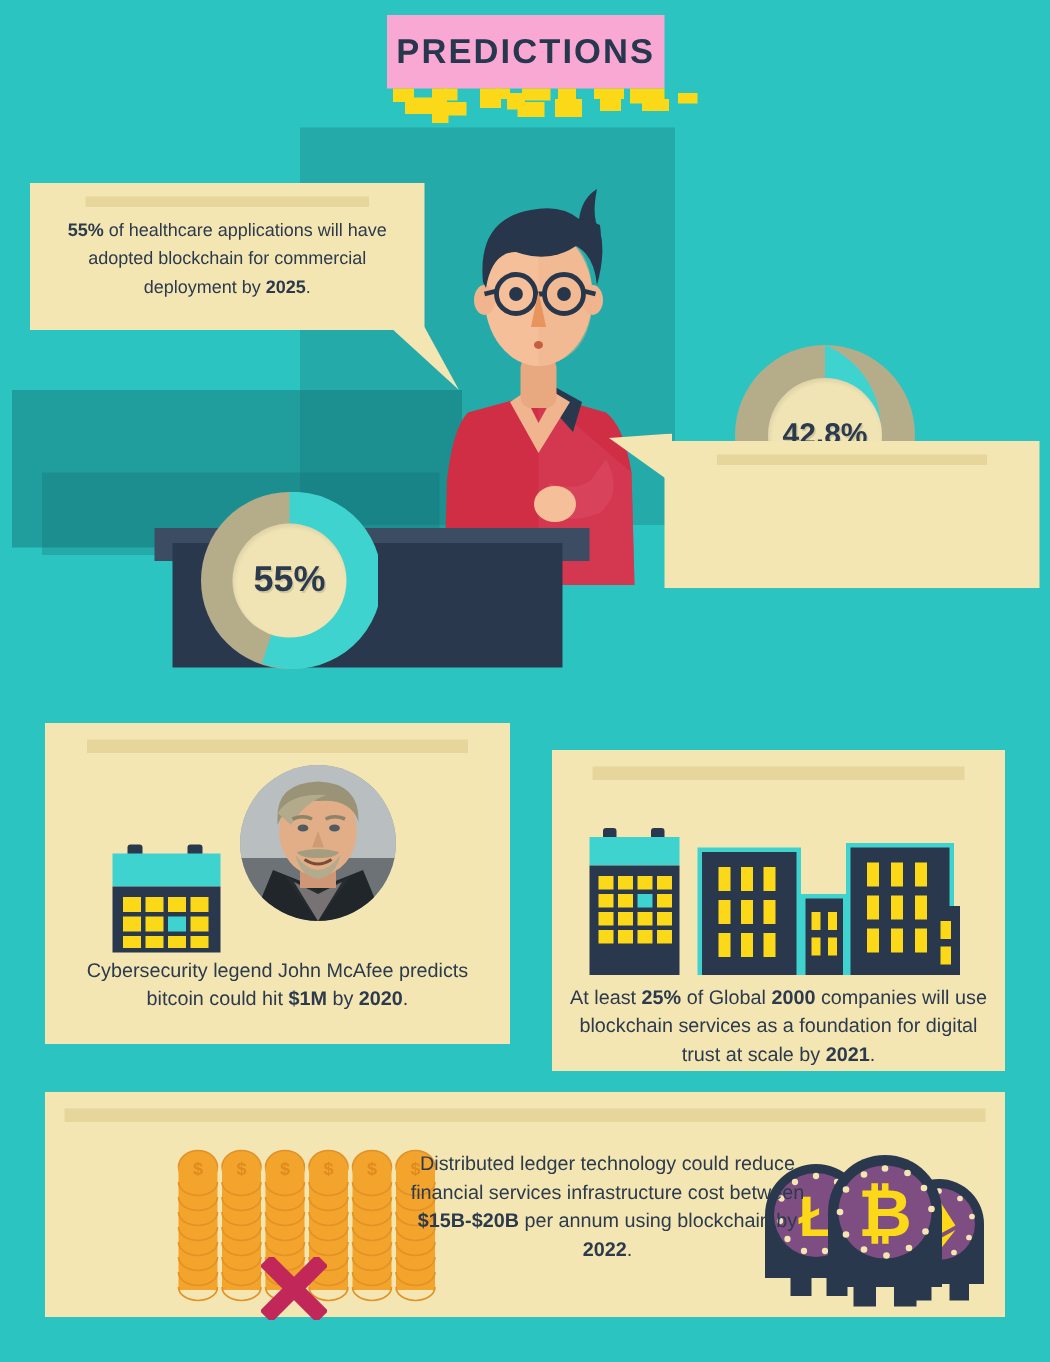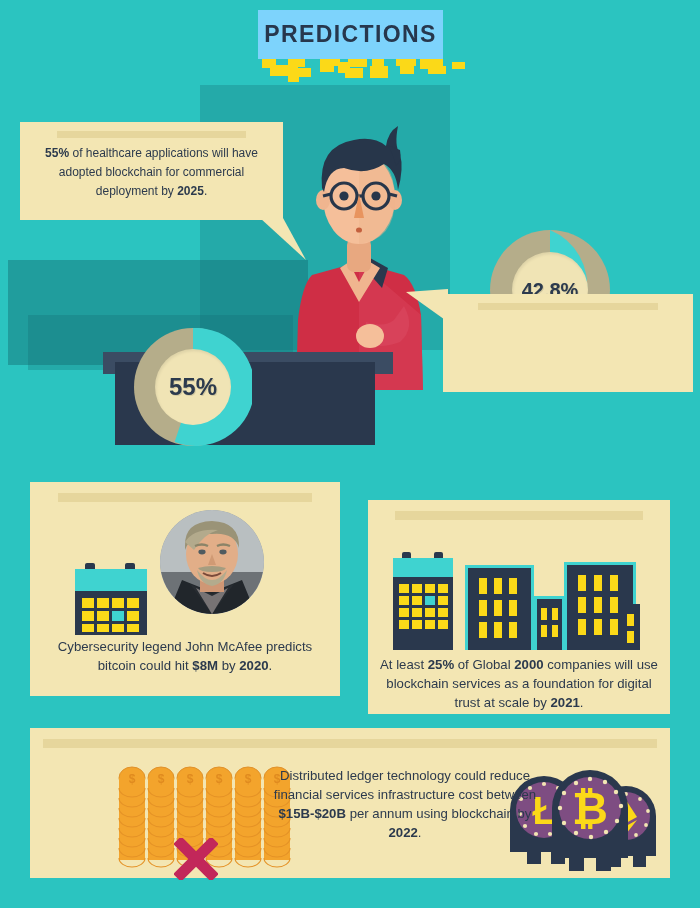--- a/index.html
+++ b/index.html
@@ -15,21 +15,21 @@
     background: #2bc4c0;
   }
 
   
   .header-wrap {
     position: absolute; left: 0; top: 0; width: 700px; height: 90px;
   }
   .title-plate {
     position: absolute; left: 258px; top: 10px;
     width: 185px; height: 49px;
-    background: #7dd3fc;
+    background: #f9a8d4;
     display: flex; align-items: center; justify-content: center;
   }
   .title-plate span {
     font-size: 23px; font-weight: bold; letter-spacing: 1.4px;
     color: #27374d;
   }
   .pix { position: absolute; background: #fbd918; }
 
   
   .hero { position: absolute; left: 0; top: 85px; width: 700px; height: 380px; }
@@ -270,21 +270,21 @@
           <path d="M52 44 L48 55 L56 55 Z" fill="#d09a74"></path>
 
           <path d="M38 58 Q52 54 66 58 Q64 62 52 62 Q40 62 38 58Z" fill="#a59d80"></path>
           <path d="M37 60 Q52 80 67 60 Q64 74 52 76 Q40 74 37 60Z" fill="#b3ab8d"></path>
 
           <path d="M43 63 Q52 69 61 63" stroke="#7a4a3a" stroke-width="2" fill="none"></path>
         </g>
       </svg>
     </div>
 
-    <p style="top:155px;">Cybersecurity legend John McAfee predicts bitcoin could hit <b>$8M</b> by <b>2020</b>.</p>
+    <p style="top:155px;">Cybersecurity legend John McAfee predicts bitcoin could hit <b>$1M</b> by <b>2020</b>.</p>
   </div>
 
   <div class="card" style="left:368px;top:500px;width:302px;height:214px;">
     <div class="cardbar"></div>
 
     <svg style="position:absolute;left:22px;top:32px;width:250px;height:118px;" viewBox="0 0 250 118">
 
       <rect x="12" y="20" width="9" height="14" rx="2" fill="#2a384d"></rect>
       <rect x="44" y="20" width="9" height="14" rx="2" fill="#2a384d"></rect>
       <rect x="3" y="26" width="60" height="19" fill="#3fd3d0"></rect>

